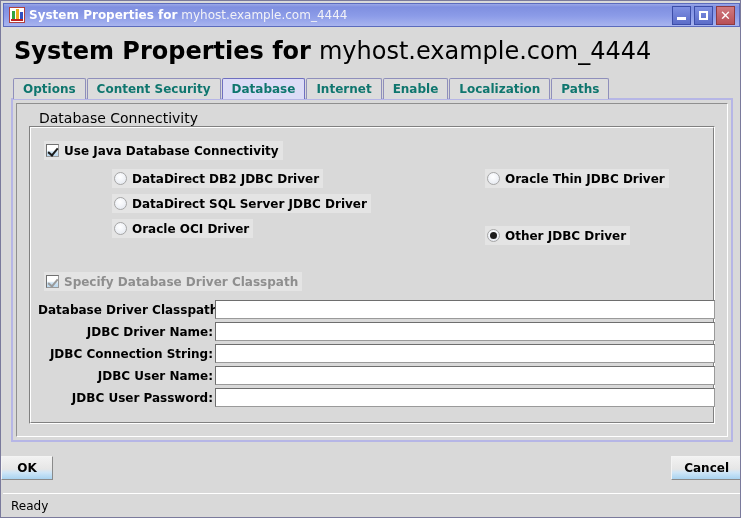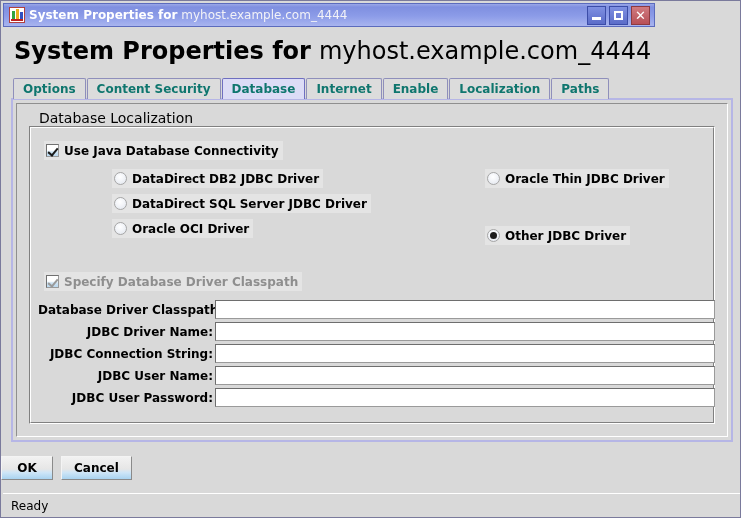--- a/index.html
+++ b/index.html
@@ -17,21 +17,21 @@
     box-sizing: border-box;
     background: #d9d9d9;
     border: 1px solid #7a7a9c;
     overflow: hidden;
   }
 
   
   .titlebar {
     position: absolute;
     left: 2px; top: 2px;
-    width: 652px;
+    width: 737px;
     height: 24px;
     box-sizing: border-box;
     background: linear-gradient(to bottom, #9aa7e8 0%, #7f8fe0 14%, #8c9ce8 55%, #a8b4ef 100%);
     border: 1px solid #5b6bbd;
     display: flex;
     align-items: center;
     padding: 0 2px;
   }
   .tb-icon {
     width: 16px; height: 16px;
@@ -289,21 +289,21 @@
     outline: none;
     color: #000;
   }
 
   
   .btnrow {
     position: absolute;
     left: 0; top: 455px;
     width: 741px;
     display: flex;
-    justify-content: flex-start;
+    justify-content: space-between;
     gap: 8px;
   }
   .btn {
     min-width: 52px;
     height: 24px;
     box-sizing: border-box;
     border: 1px solid #8a8a8a;
     border-top-color: #f4f4f4;
     border-left-color: #f4f4f4;
     background: linear-gradient(to bottom, #f2f2f2 0%, #e6e6e6 55%, #cfe6f7 70%, #a9d3f0 100%);
@@ -386,21 +386,21 @@
         <span>Localization</span>
       </div>
     <div class="tab">
         <span>Paths</span>
       </div>
   </div>
 
   <div class="tabpanel">
     <div class="tabpanel-inner">
 
-      <div class="group-title">Database Localization</div>
+      <div class="group-title">Database Connectivity</div>
 
       <div class="group-box">
         <div class="gb-in"></div>
 
         <div class="ctl" style="left:14px; top:14px;">
           <span class="chk checked"></span>
           <span>Use Java Database Connectivity</span>
         </div>
 
         <div class="ctl" style="left:82px; top:42px;">

